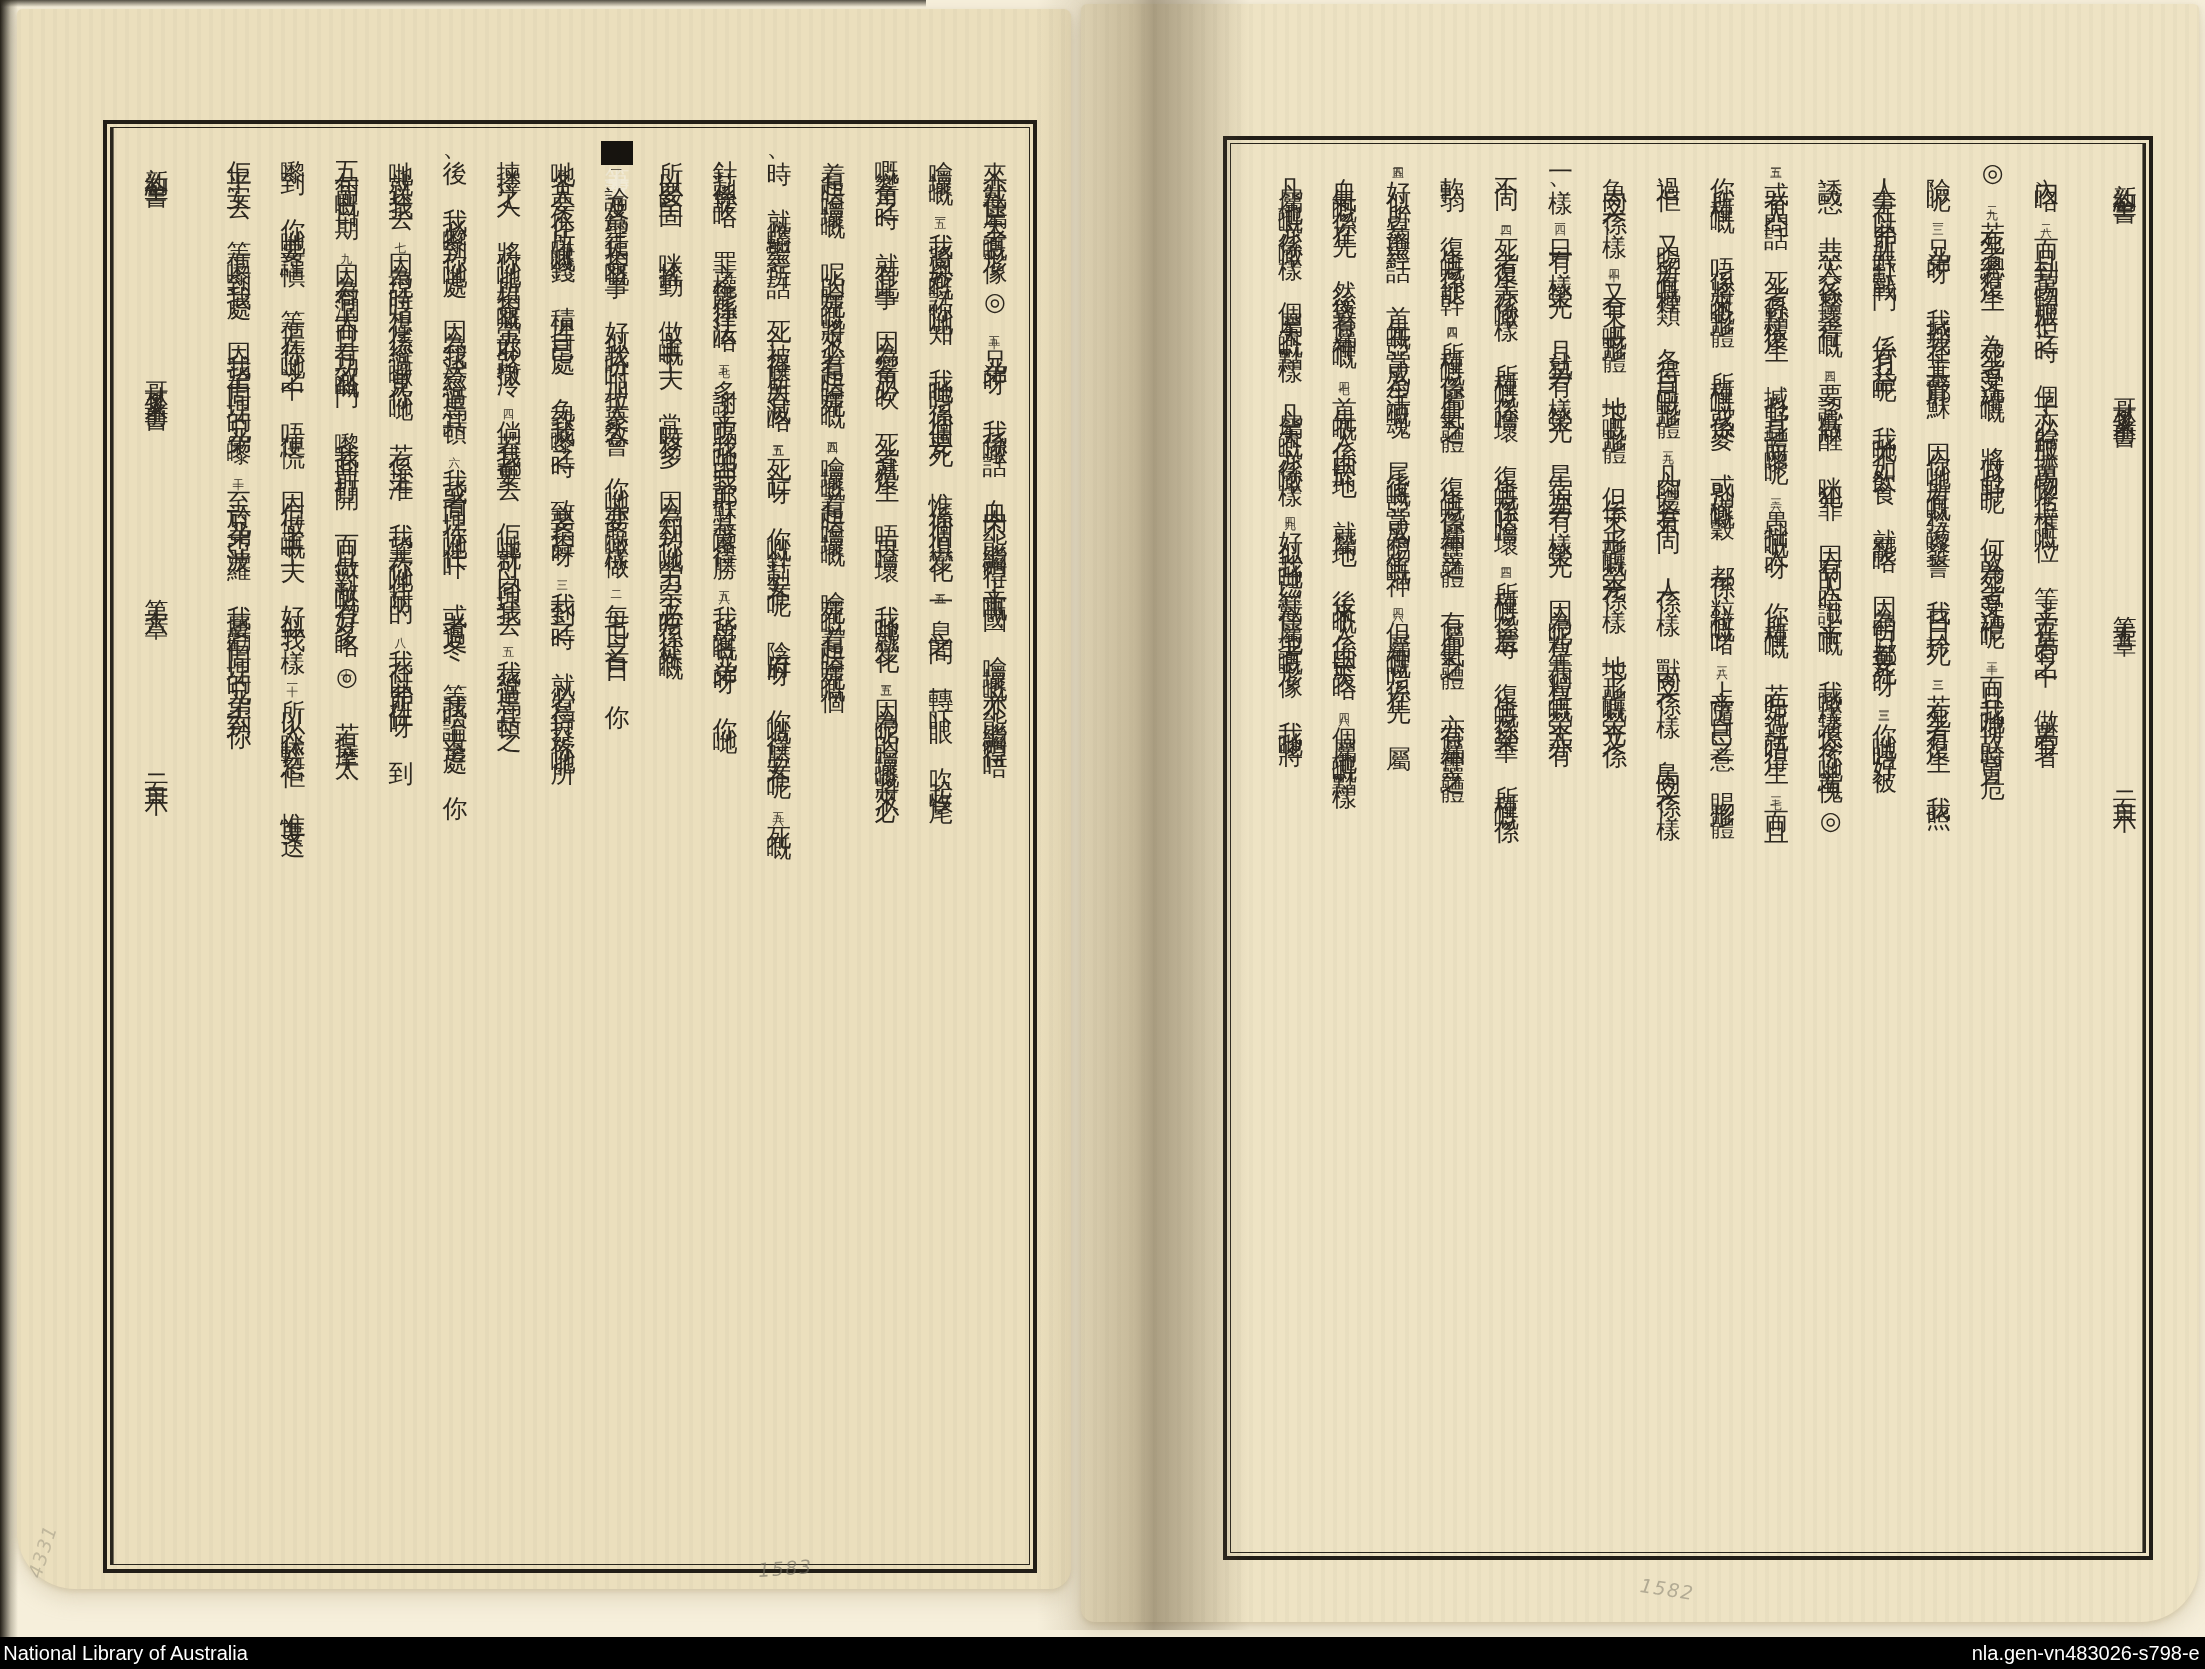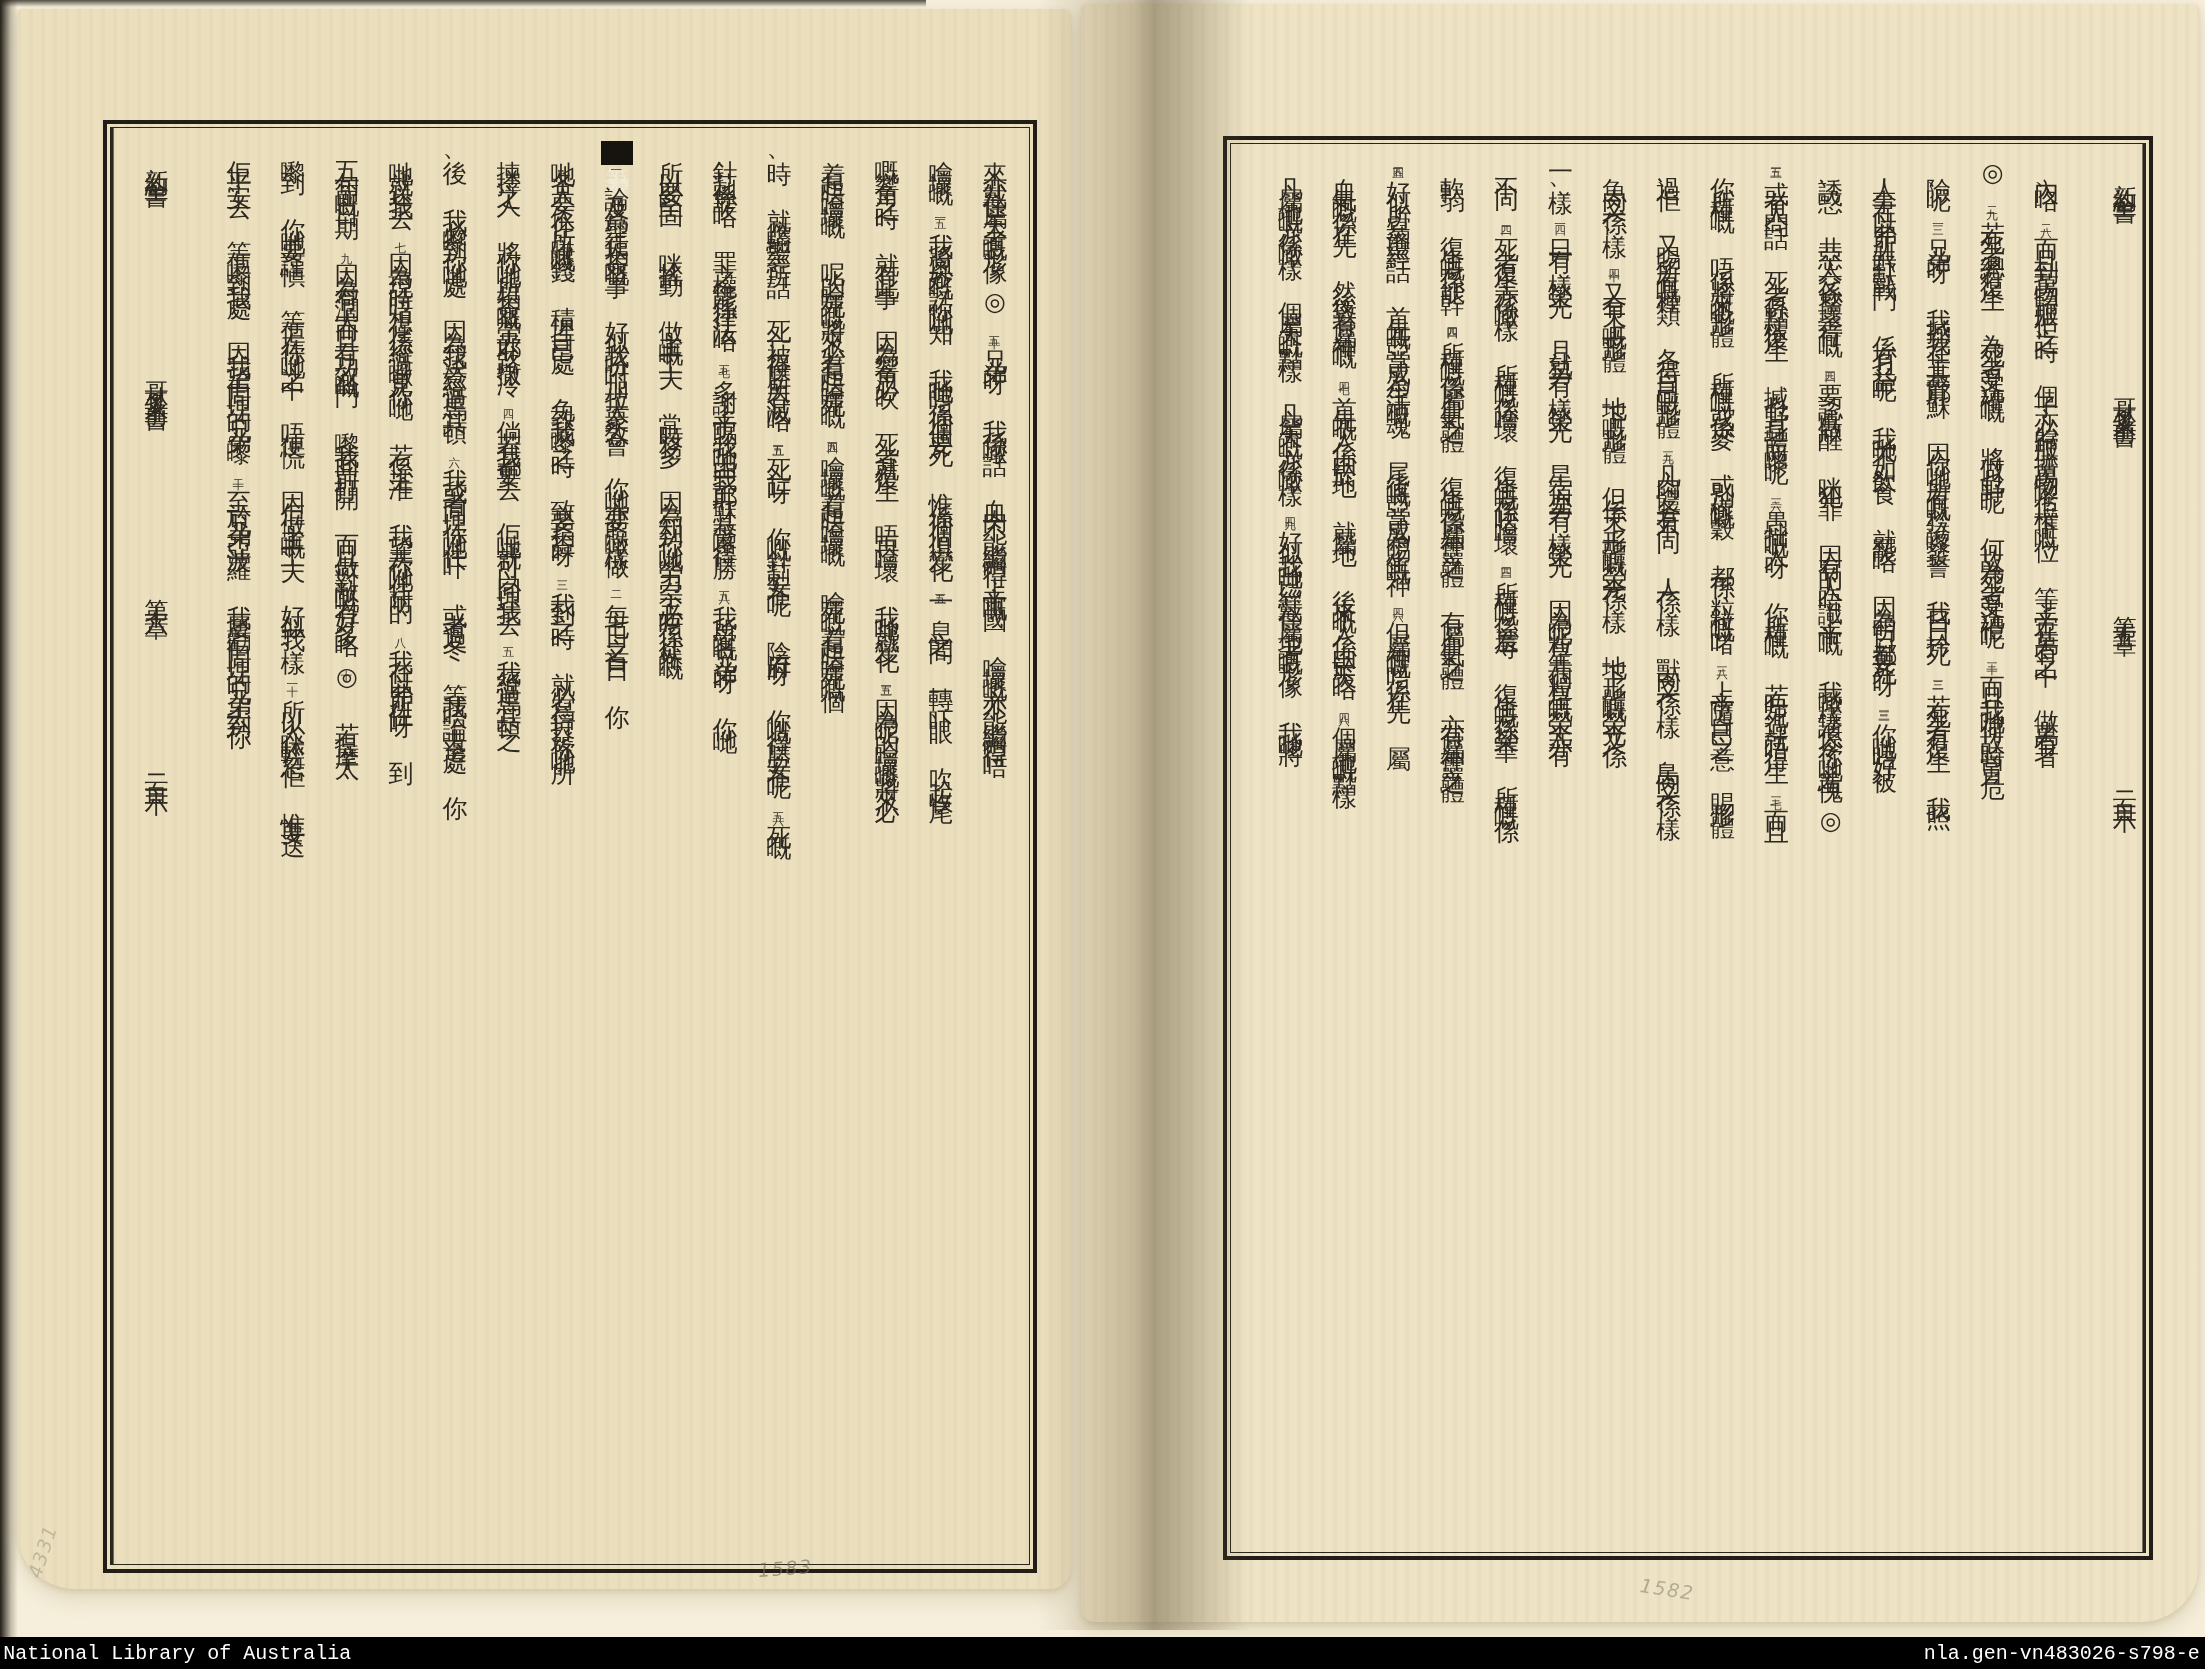--- a/index.html
+++ b/index.html
@@ -46,21 +46,21 @@
   .m-chapter{margin-top:153px;}
   .m-pagenum{margin-top:122px;}
   
   .pencil{position:absolute;color:#6e6a5d;font-family:"DejaVu Sans",sans-serif;
     font-style:italic;font-size:19px;letter-spacing:1.6px;}
   .pencil-1583{left:758px;top:1557px;opacity:.6;transform:rotate(-4deg);}
   .pencil-1582{left:1640px;top:1578px;opacity:.45;transform:rotate(9deg);}
   .pencil-corner{left:15px;top:1540px;opacity:.32;transform:rotate(-72deg);}
   
   .bar{position:absolute;left:0;bottom:0;width:2205px;height:32px;background:#000;
-    color:#fff;font-family:Liberation Mono, monospace;font-size:20px;}
+    color:#fff;font-family:Liberation Sans, sans-serif;font-size:20px;}
   .bar-left{position:absolute;left:3.2px;bottom:4.2px;}
   .bar-right{position:absolute;right:5.3px;bottom:4.2px;}
 </style>
 </head>
 <body>
 
 <div class="stage">
   <div class="edge-left"></div>
   <div class="edge-top"></div>
 

